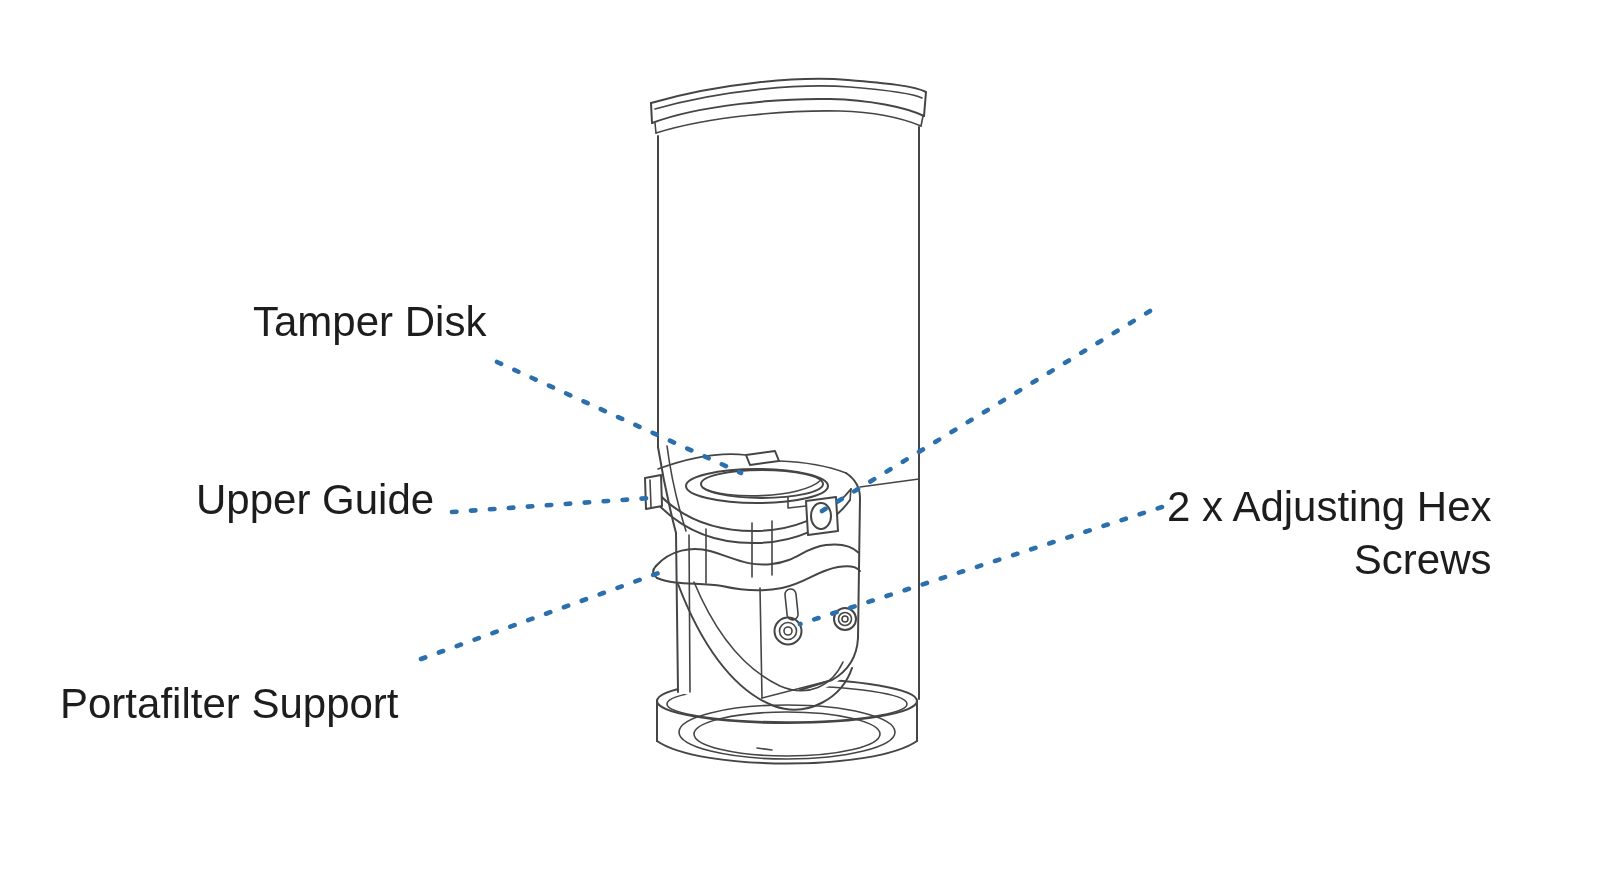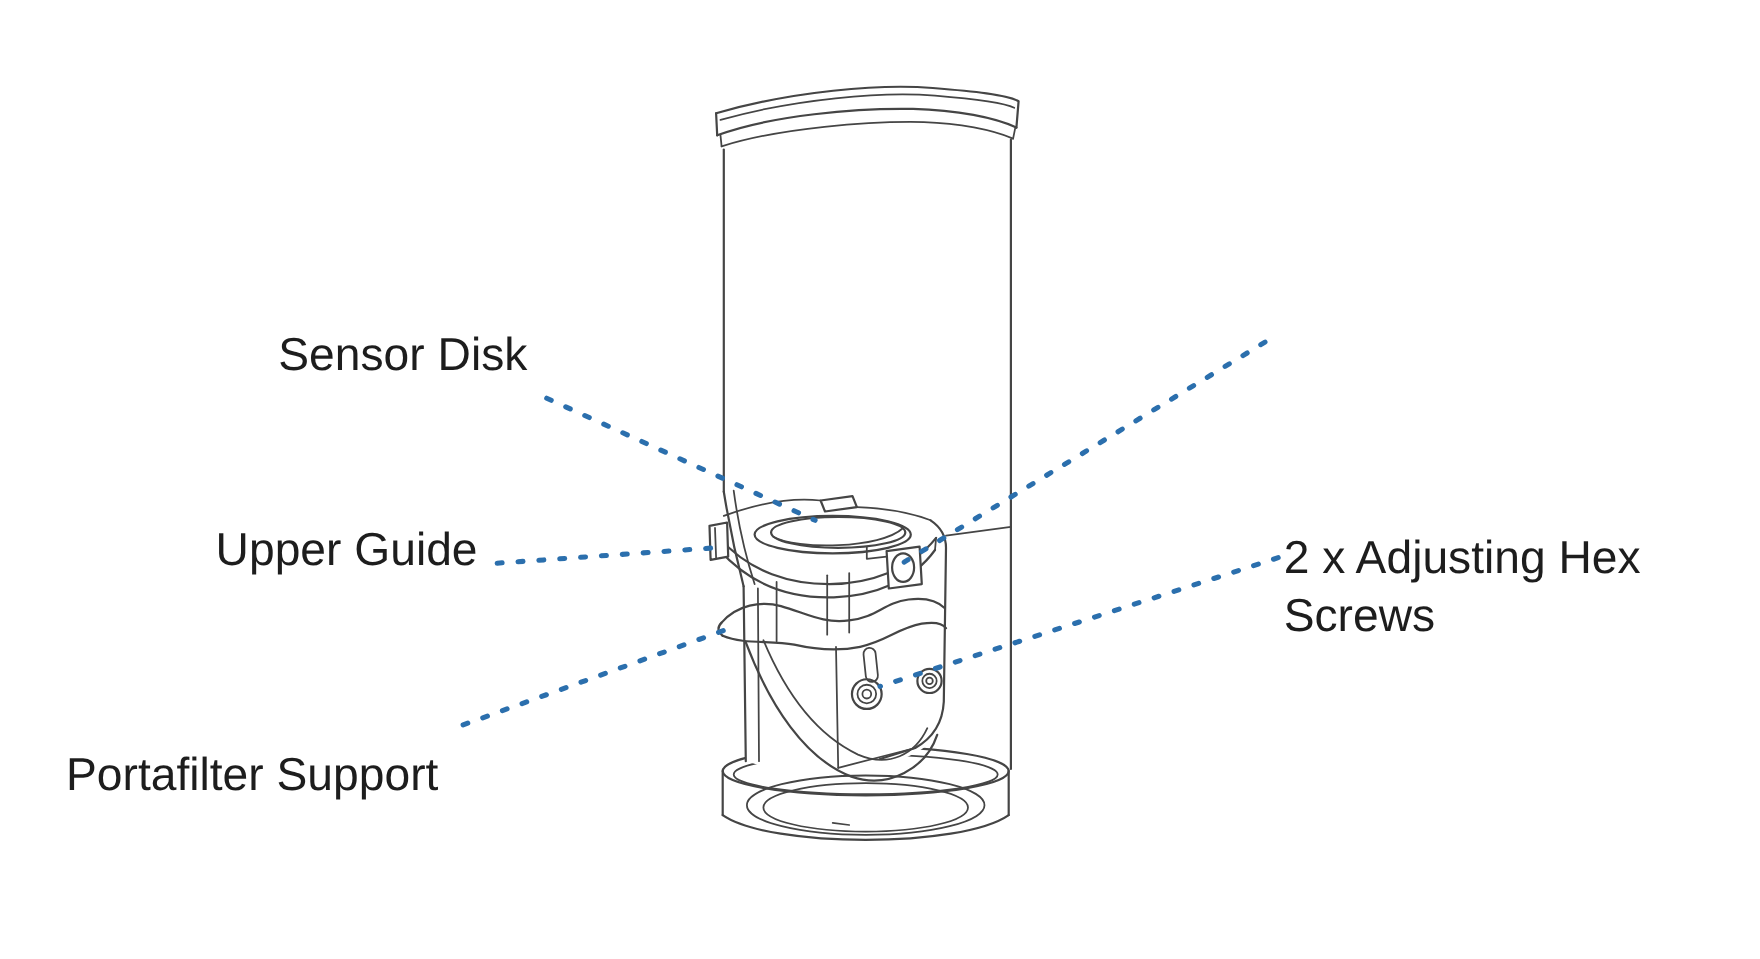--- a/index.html
+++ b/index.html
@@ -130,22 +130,22 @@
 
     <g>
       <path class="leader" d="M497,362 L741,473"></path>
       <path class="leader" d="M452,512 L650,498"></path>
       <path class="leader" d="M421,659 L664,571"></path>
       <path class="leader" d="M1150,311 L822,511"></path>
       <path class="leader" d="M1162,507 L800,624"></path>
     </g>
   </svg>
 
-  <div class="label" style="left:253px;top:296px;">Sensor Disk</div>
+  <div class="label" style="left:253px;top:296px;">Tamper Disk</div>
 
   <div class="label" style="left:196px;top:474px;">Upper Guide</div>
 
   <div class="label" style="left:60px;top:678px;">Portafilter Support</div>
 
 
-  <div class="label" style="left:1167px;top:481px;">2 x Adjusting Hex
+  <div class="label" style="left:1167px;top:481px;text-align:right;">2 x Adjusting Hex
 Screws</div>
 </div>
 
 </body></html>

